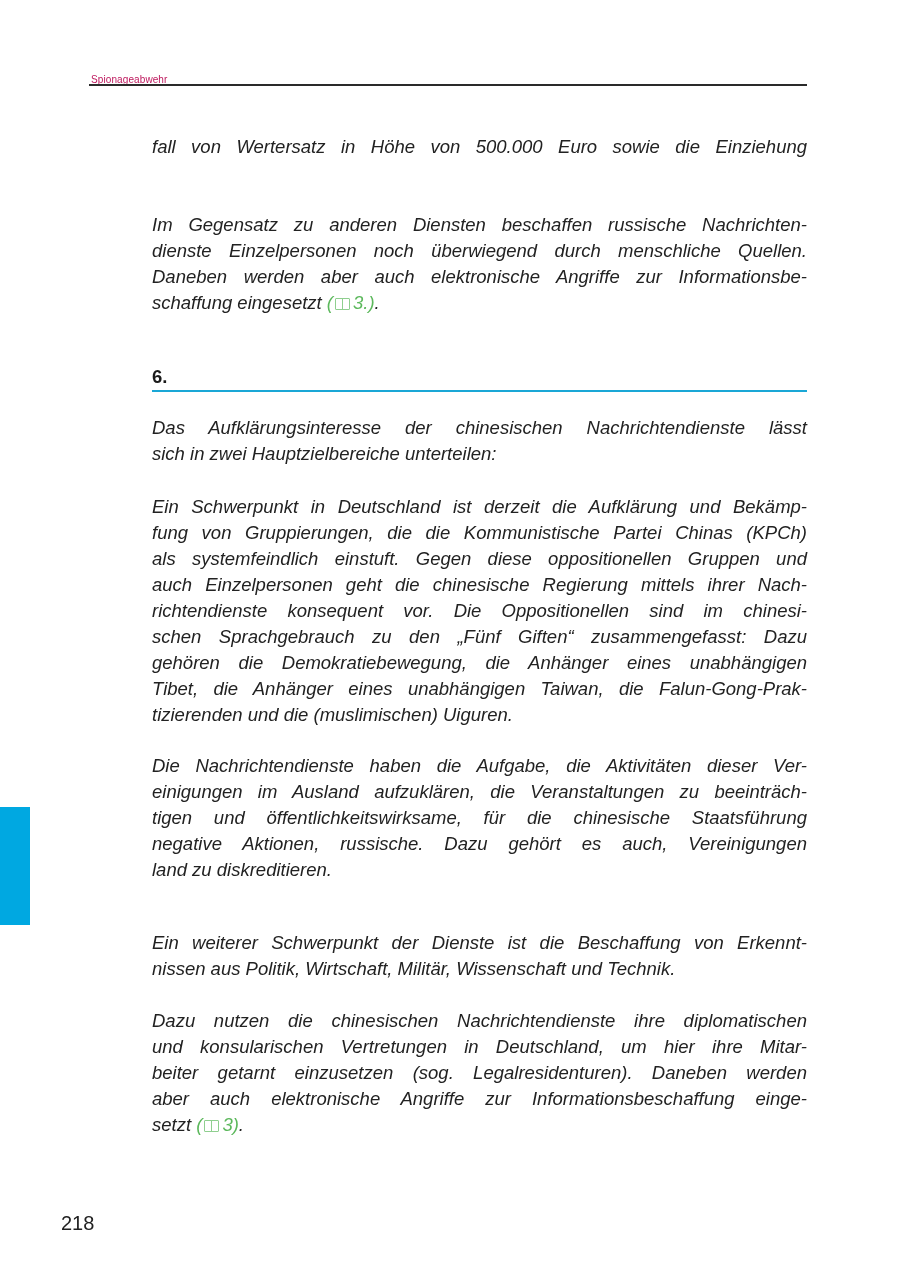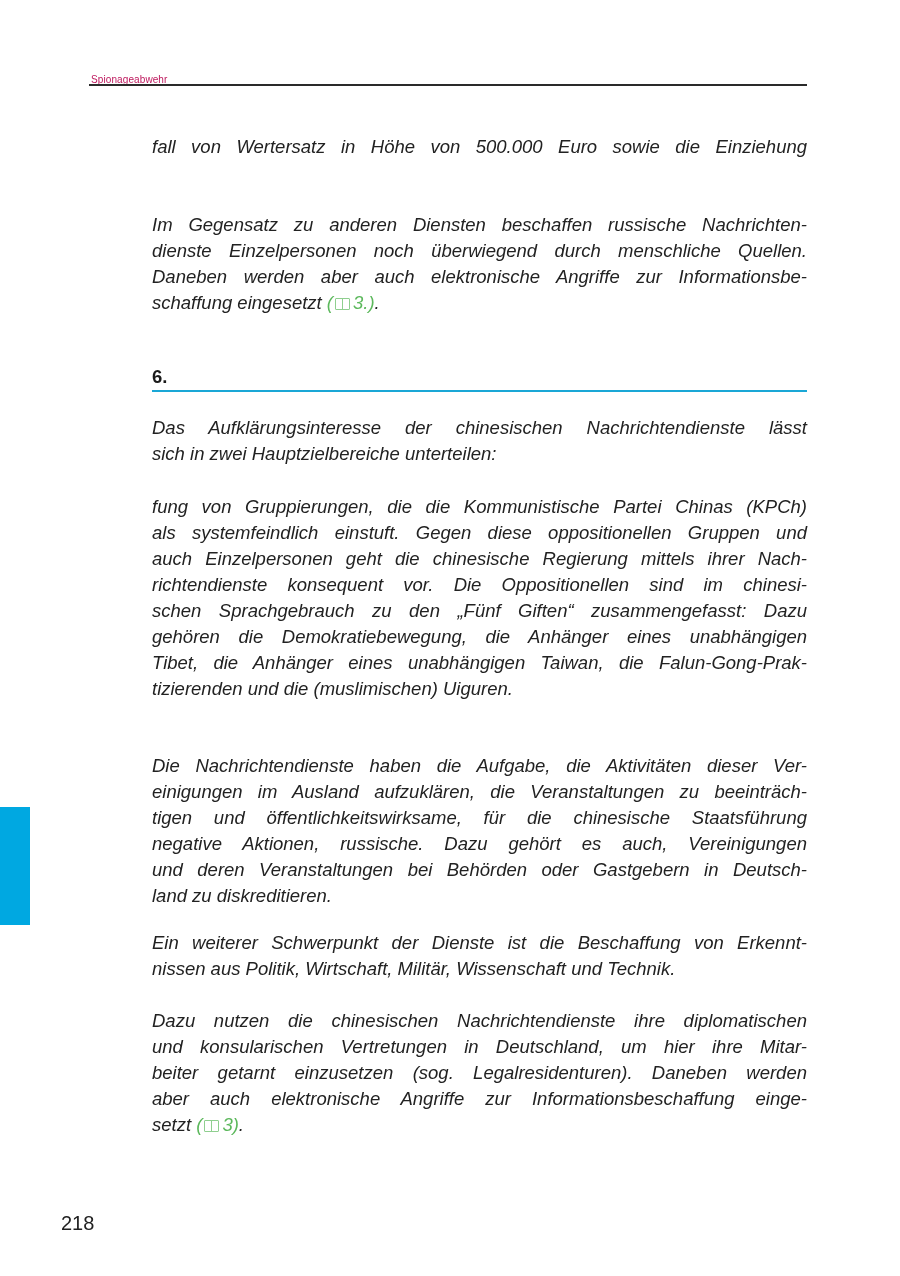--- a/index.html
+++ b/index.html
@@ -72,36 +72,36 @@
   <span class="num">6.</span>
 </div>
 <div class="section-rule"></div>
 
 <div class="content" style="top:415px">
   <span class="line"><span class="j">Das Aufklärungsinteresse der chinesischen Nachrichtendienste lässt</span></span>
   <span class="line last"><span class="j">sich in zwei Hauptzielbereiche unterteilen:</span></span>
 </div>
 
 <div class="content" style="top:494px">
+  <span class="line"><span class="j">Ein Schwerpunkt in Deutschland ist derzeit die Aufklärung und Bekämp-</span></span>
   <span class="line"><span class="j">fung von Gruppierungen, die die Kommunistische Partei Chinas (KPCh)</span></span>
   <span class="line"><span class="j">als systemfeindlich einstuft. Gegen diese oppositionellen Gruppen und</span></span>
   <span class="line"><span class="j">auch Einzelpersonen geht die chinesische Regierung mittels ihrer Nach-</span></span>
   <span class="line"><span class="j">richtendienste konsequent vor. Die Oppositionellen sind im chinesi-</span></span>
   <span class="line"><span class="j">schen Sprachgebrauch zu den „Fünf Giften“ zusammengefasst: Dazu</span></span>
   <span class="line"><span class="j">gehören die Demokratiebewegung, die Anhänger eines unabhängigen</span></span>
   <span class="line"><span class="j">Tibet, die Anhänger eines unabhängigen Taiwan, die Falun-Gong-Prak-</span></span>
   <span class="line last"><span class="j">tizierenden und die (muslimischen) Uiguren.</span></span>
 </div>
 
 <div class="content" style="top:753px">
   <span class="line"><span class="j">Die Nachrichtendienste haben die Aufgabe, die Aktivitäten dieser Ver-</span></span>
   <span class="line"><span class="j">einigungen im Ausland aufzuklären, die Veranstaltungen zu beeinträch-</span></span>
   <span class="line"><span class="j">tigen und öffentlichkeitswirksame, für die chinesische Staatsführung</span></span>
   <span class="line"><span class="j">negative Aktionen, russische. Dazu gehört es auch, Vereinigungen</span></span>
-  <span class="line"><span class="j">und deren Veranstaltungen bei Behörden oder Gastgebern in Deutsch-</span></span>
   <span class="line last"><span class="j">land zu diskreditieren.</span></span>
 </div>
 
 <div class="content" style="top:930px">
   <span class="line"><span class="j">Ein weiterer Schwerpunkt der Dienste ist die Beschaffung von Erkennt-</span></span>
   <span class="line last"><span class="j">nissen aus Politik, Wirtschaft, Militär, Wissenschaft und Technik.</span></span>
 </div>
 
 <div class="content" style="top:1008px">
   <span class="line"><span class="j">Dazu nutzen die chinesischen Nachrichtendienste ihre diplomatischen</span></span>

